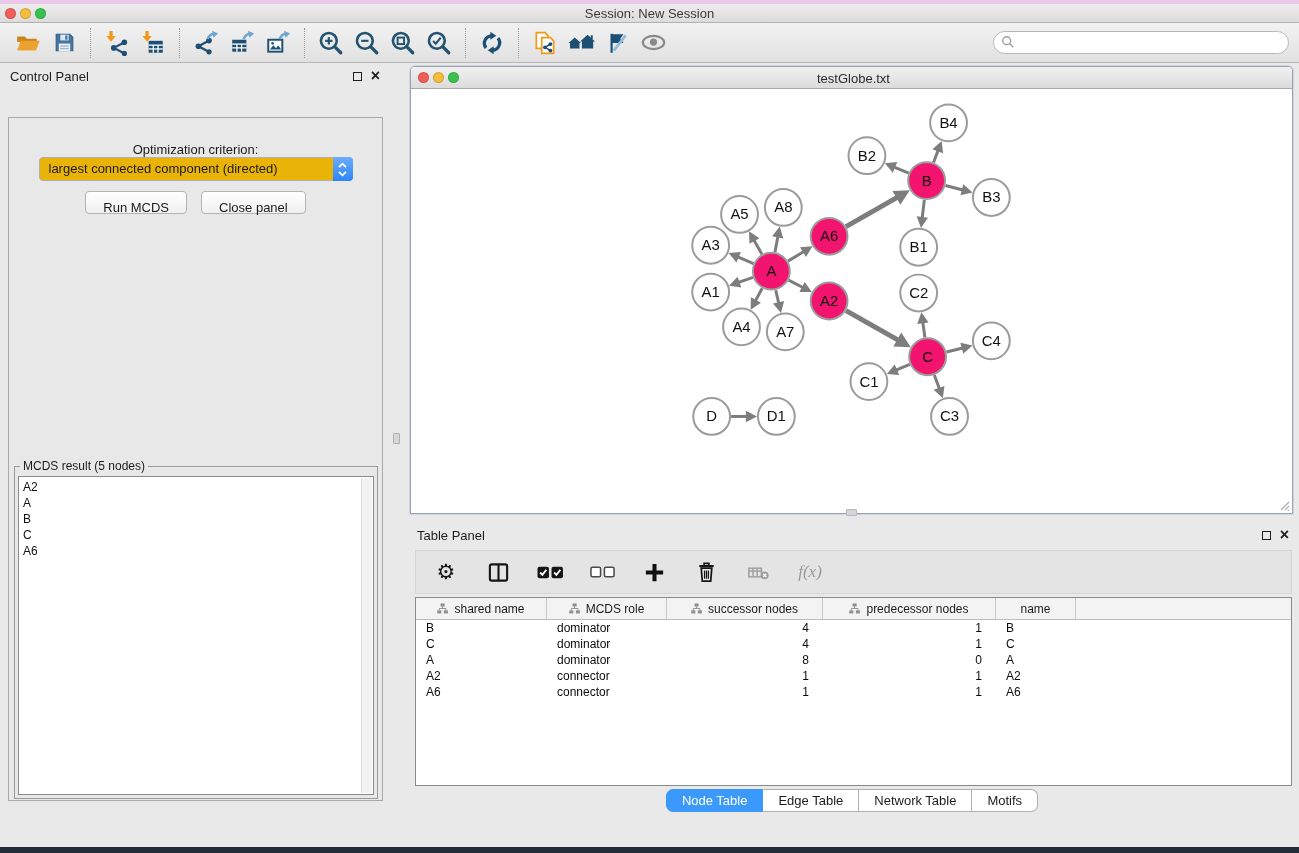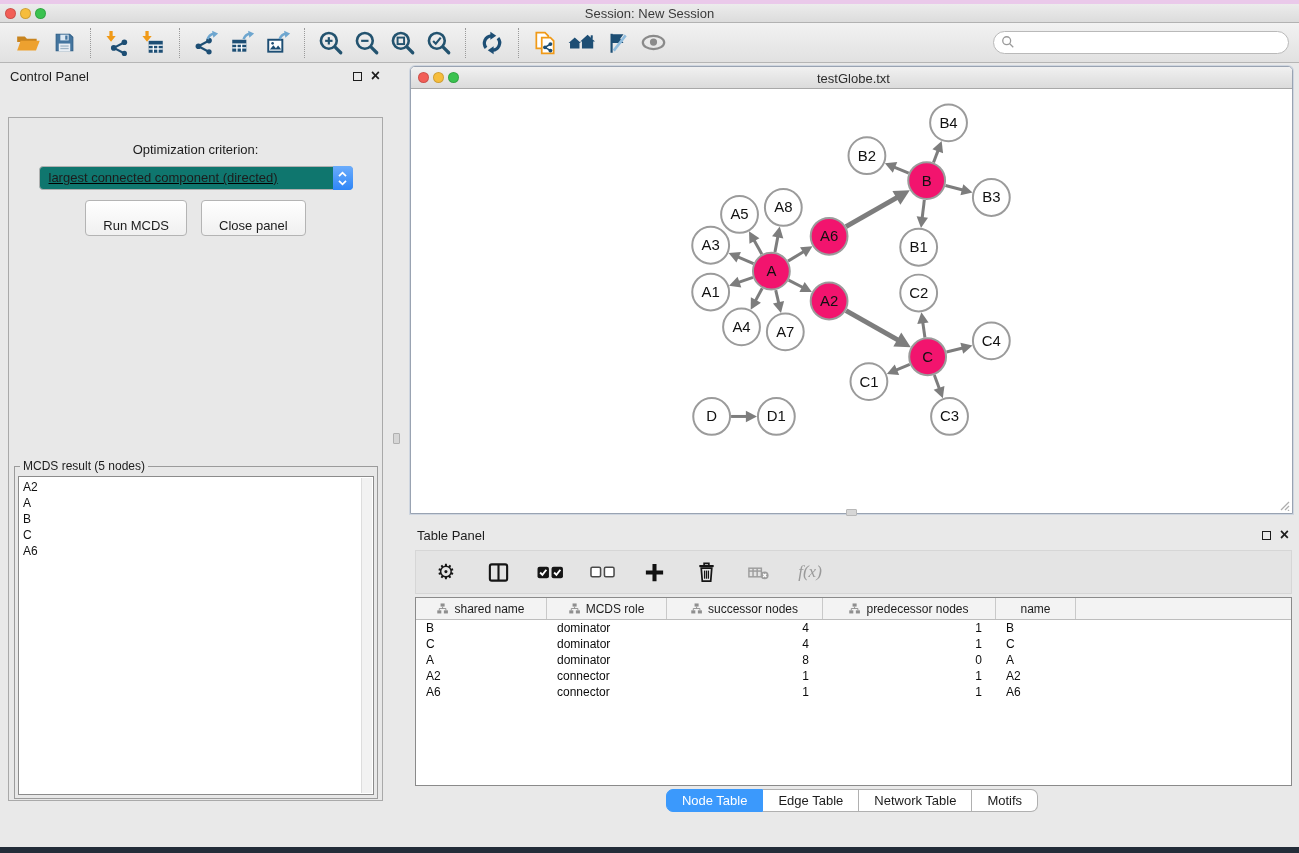--- a/index.html
+++ b/index.html
@@ -41,29 +41,29 @@
   .cp-tabs { position:absolute; left:0; right:0; top:33px; display:flex; justify-content:center; z-index:3; }
   .tab { font-size:13px; padding:3px 13px; background:#fff; border:1px solid #b0b0b0; border-left:none;
     color:#1c1c1c; cursor:pointer; }
   .tab:first-child { border-left:1px solid #b0b0b0; border-radius:5px 0 0 5px; }
   .tab:last-child { border-radius:0 5px 5px 0; }
   .tab.active { background:#3b99fc; border-color:#3b99fc; color:#fff; }
 
   .cp-body { position:absolute; left:8px; right:7px; top:54px; bottom:19px;
     border:1px solid #a9a9a9; background:#e8e8e8; }
   .opt-label { margin-top:24px; text-align:center; font-size:13px; color:#1c1c1c; }
-  .dropdown { position:relative; margin:9px auto 0; width:314px; height:24px; background:#0f766e;
-    border:1px solid #b0b0b0; border-radius:4px; cursor:pointer;text-decoration:underline; }
+  .dropdown { position:relative; margin:0 auto 0; width:314px; height:24px; background:#eab308;
+    border:1px solid #b0b0b0; border-radius:4px; cursor:pointer; }
   .dropdown-value { font-size:13px; line-height:22px; padding-left:9px; color:#1c1c1c;
     white-space:nowrap; overflow:hidden; }
   .dropdown-stepper { position:absolute; right:-1px; top:-1px; width:20px; height:24px;
     background:linear-gradient(#6bacfc,#2f86f7); border-radius:0 4px 4px 0;
     display:flex; align-items:center; justify-content:center; }
   .btn-row { display:flex; justify-content:center; gap:14px; margin-top:10px; }
-  .push-btn { height:23px; padding:17px 17px; font-size:13px; color:#1c1c1c;
+  .push-btn { height:23px; padding:8px 17px; font-size:13px; color:#1c1c1c;
     background:linear-gradient(#ffffff,#f0f0f0); border:1px solid #b4b4b4; border-radius:4px; cursor:pointer; }
 
   .result-fieldset { position:absolute; left:5px; right:4px; top:341px; bottom:1px;
     border:1px solid #9b9b9b; padding:3px; }
   .result-fieldset legend { font-size:12px; color:#1c1c1c; padding:0 3px; margin-left:2px; }
   .result-list-box { position:relative; width:100%; height:100%; background:#fff; border:1px solid #8b8b8b;
     font-size:12px; line-height:16px; padding:2px 0 0 4px; overflow:hidden; }
   .scroll-track { position:absolute; right:1px; top:1px; bottom:1px; width:11px;
     background:#f2f2f2; border-left:1px solid #dddddd; }
   .result-item { color:#111; }

